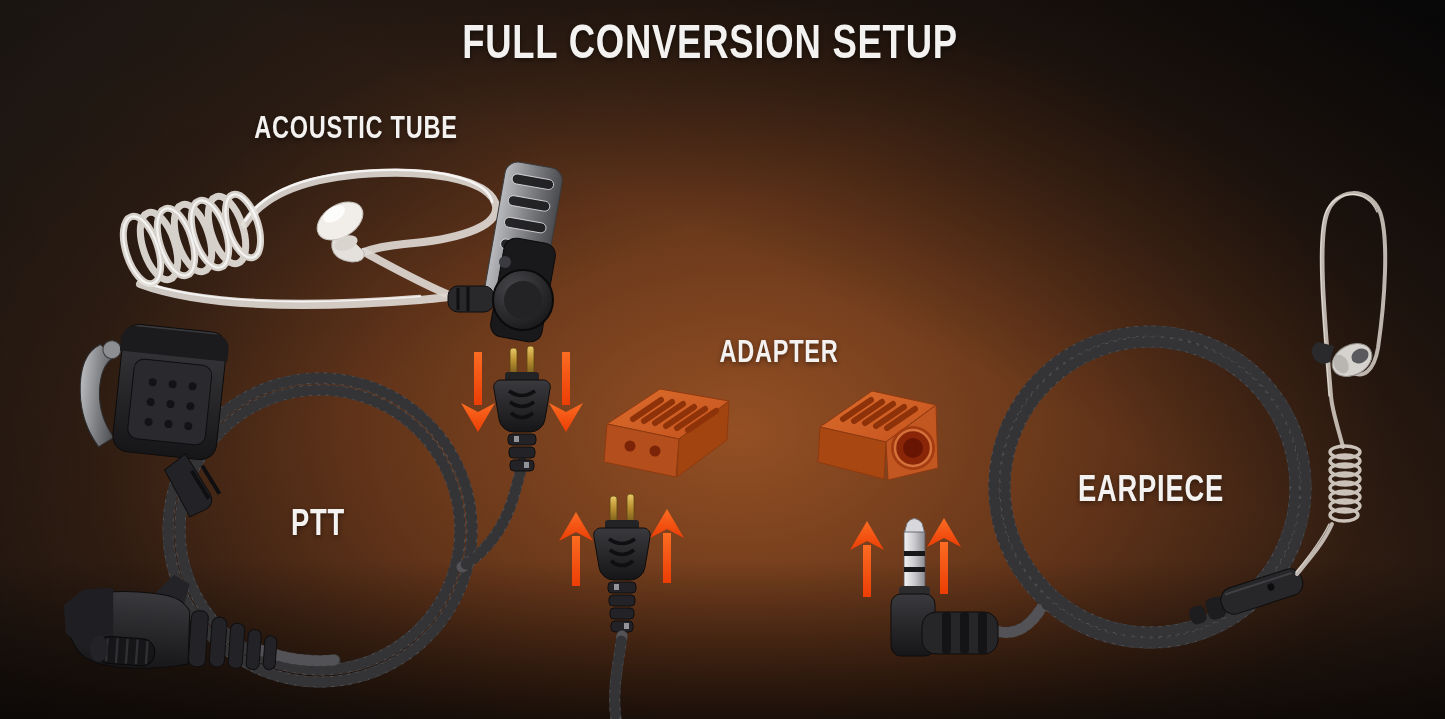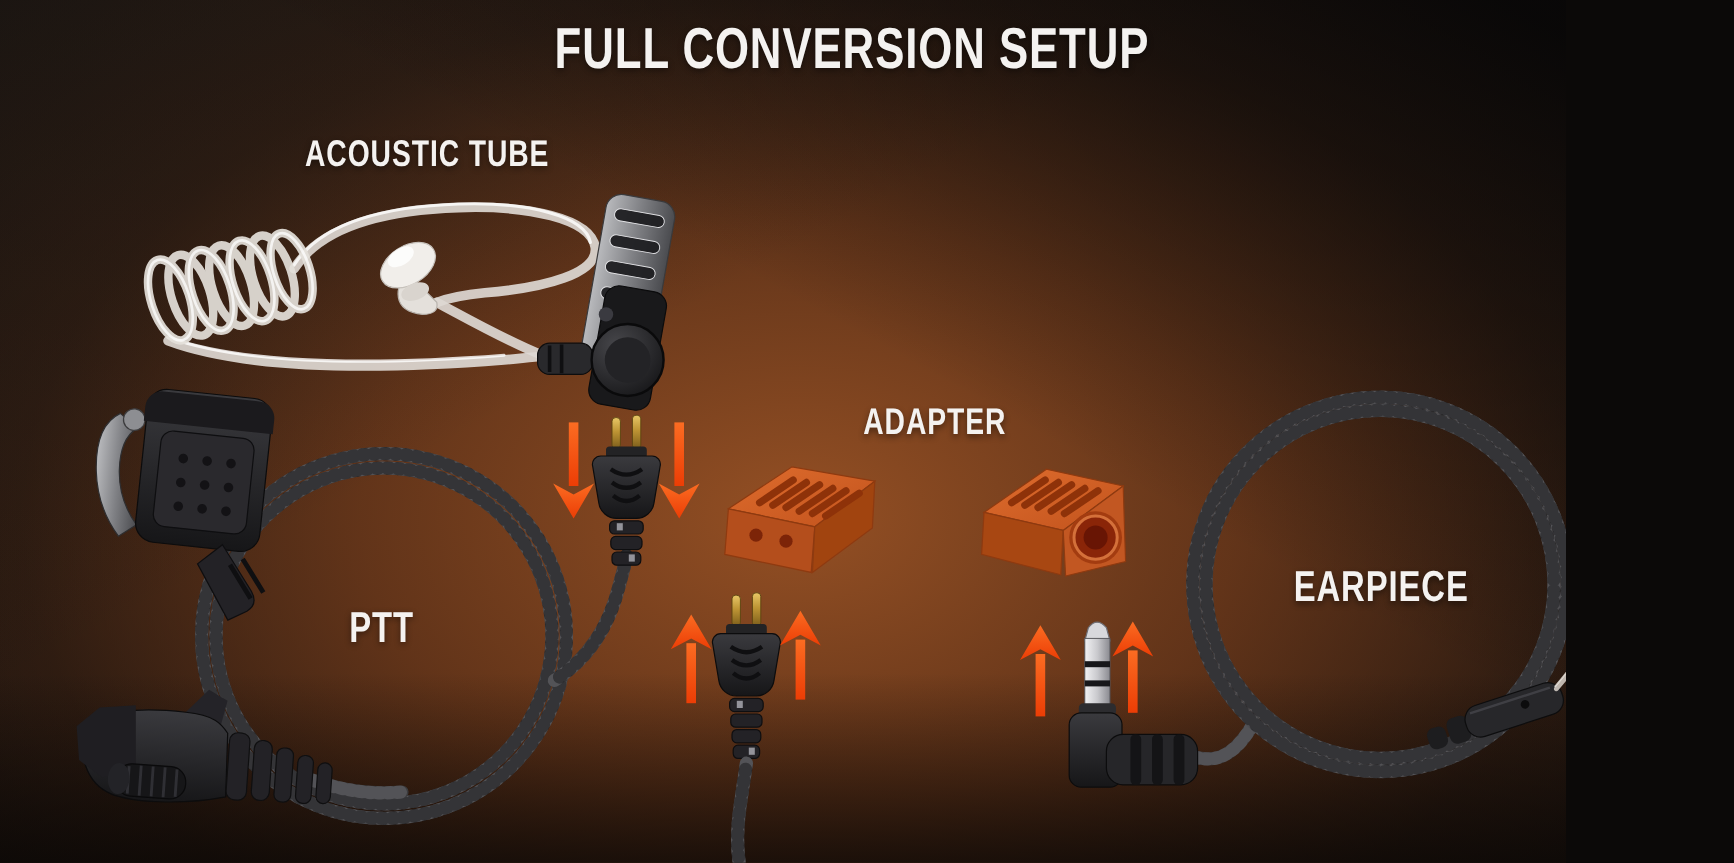--- a/index.html
+++ b/index.html
@@ -1,17 +1,17 @@
 <!DOCTYPE html>
 <html><head>
 <meta charset="utf-8">
 <style>
   html,body{margin:0;padding:0;background:#0b0908;}
   .stage{
-    position:relative;width:1305px;height:719px;overflow:hidden;
+    position:relative;width:1445px;height:719px;overflow:hidden;
     font-family:"Liberation Sans",sans-serif;
     background:
       linear-gradient(to bottom, rgba(8,7,7,0) 78%, rgba(8,6,5,.75) 100%),
       linear-gradient(to bottom left, rgba(4,4,5,.85) 2%, rgba(4,4,5,0) 42%),
       linear-gradient(to bottom right, rgba(20,16,14,.55) 0%, rgba(10,8,8,0) 40%),
       radial-gradient(1080px 720px at 51% 60%, rgba(155,83,37,.95) 0%, rgba(118,61,28,.78) 34%, rgba(74,40,21,.45) 60%, rgba(26,17,12,0) 86%),
       linear-gradient(#241c16, #140f0c);
   }
   .lbl{
     position:absolute;color:#f4f2f0;font-weight:700;white-space:nowrap;

